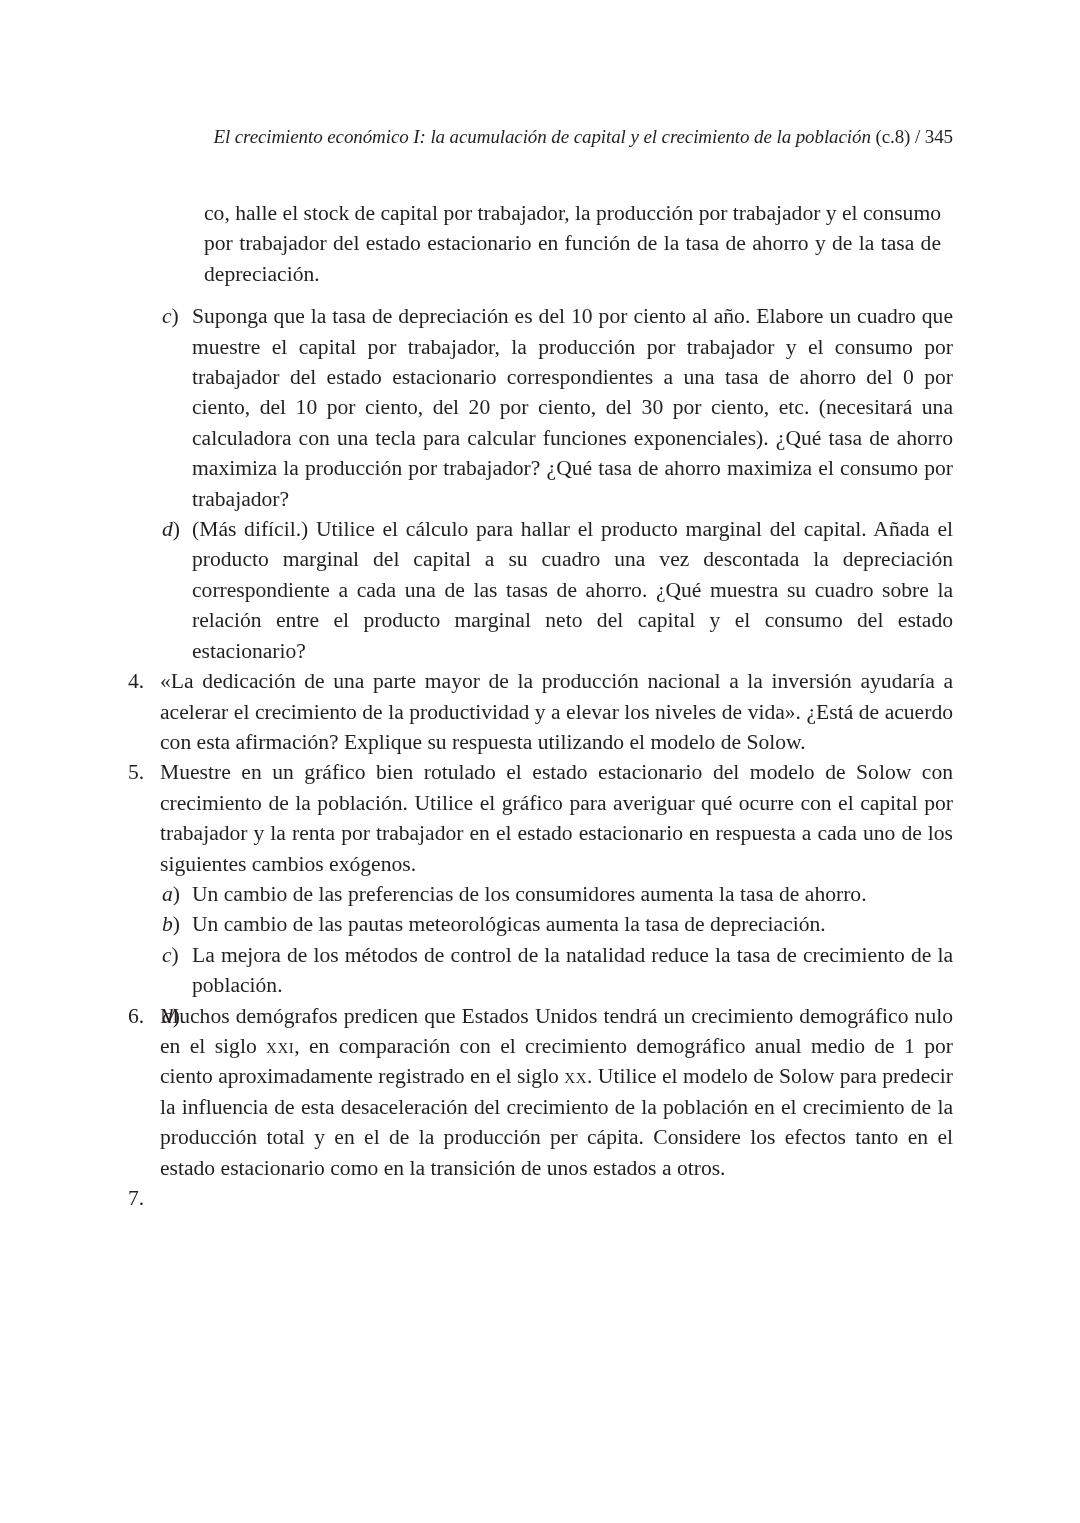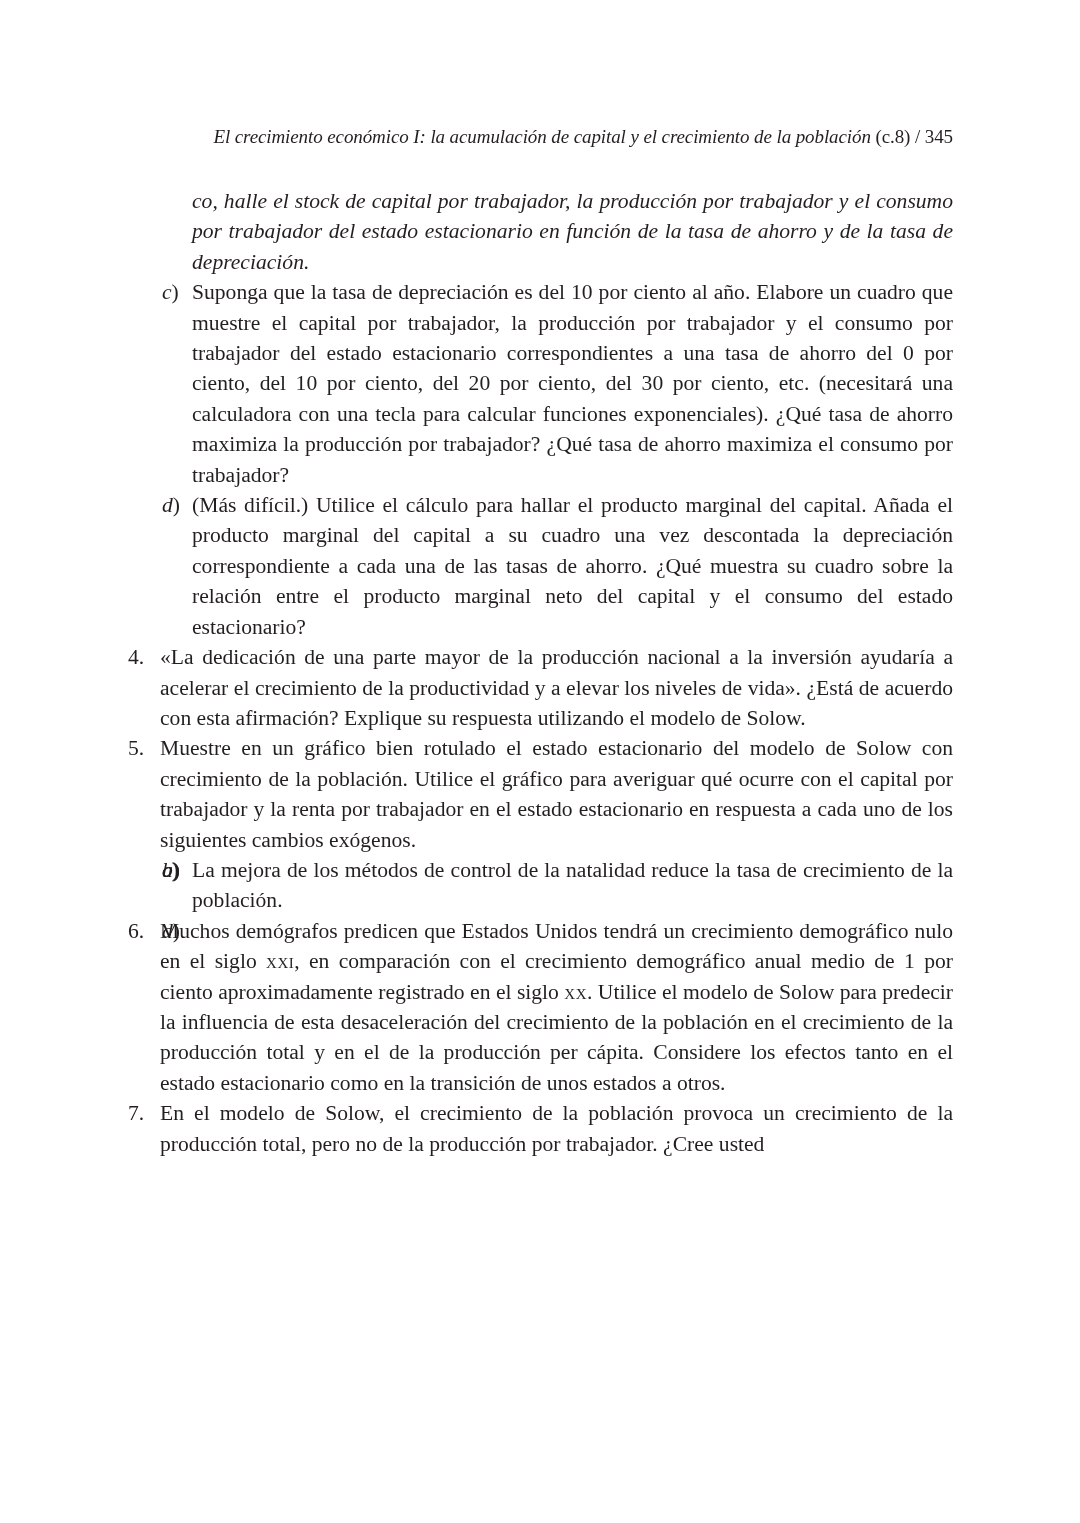--- a/index.html
+++ b/index.html
@@ -68,21 +68,21 @@
 
 <div class="running-header">
   <span class="hdr-title">El crecimiento económico I: la acumulación de capital y el crecimiento de la población</span>
   <span class="hdr-chapter">(c.8)</span>
   <span class="hdr-sep">/</span>
   <span class="hdr-page">345</span>
 </div>
 
 <div class="content">
 
-  <p class="para cont" style="margin:0;font-style:italic;">co, halle el stock de capital por trabajador, la producción por trabajador y el consumo por trabajador del estado estacionario en función de la tasa de ahorro y de la tasa de depreciación.</p>
+  <p class="para cont" style="margin:12px;">co, halle el stock de capital por trabajador, la producción por trabajador y el consumo por trabajador del estado estacionario en función de la tasa de ahorro y de la tasa de depreciación.</p>
 
   <div class="para sub">
     <span class="marker"><span>c</span><span class="paren">)</span></span>
     <span>Suponga que la tasa de depreciación es del 10 por ciento al año. Elabore un cuadro que muestre el capital por trabajador, la producción por trabajador y el consumo por trabajador del estado estacionario correspondientes a una tasa de ahorro del 0 por ciento, del 10 por ciento, del 20 por ciento, del 30 por ciento, etc. (necesitará una calculadora con una tecla para calcular funciones exponenciales). ¿Qué tasa de ahorro maximiza la producción por trabajador? ¿Qué tasa de ahorro maximiza el consumo por trabajador?</span>
   </div>
 
   <div class="para sub">
     <span class="marker"><span>d</span><span class="paren">)</span></span>
     <span>(Más difícil.) Utilice el cálculo para hallar el producto marginal del capital. Añada el producto marginal del capital a su cuadro una vez descontada la depreciación correspondiente a cada una de las tasas de ahorro. ¿Qué muestra su cuadro sobre la relación entre el producto marginal neto del capital y el consumo del estado estacionario?</span>
   </div>
@@ -92,38 +92,39 @@
     <span>«La dedicación de una parte mayor de la producción nacional a la inversión ayudaría a acelerar el crecimiento de la productividad y a elevar los niveles de vida». ¿Está de acuerdo con esta afirmación? Explique su respuesta utilizando el modelo de Solow.</span>
   </div>
 
   <div class="para numbered">
     <span class="marker">5.</span>
     <span>Muestre en un gráfico bien rotulado el estado estacionario del modelo de So­low con crecimiento de la población. Utilice el gráfico para averiguar qué ocu­rre con el capital por trabajador y la renta por trabajador en el estado estacio­nario en respuesta a cada uno de los siguientes cambios exógenos.</span>
   </div>
 
   <div class="para sub">
     <span class="marker"><span>a</span><span class="paren">)</span></span>
+    <span>Un cambio de las preferencias de los consumidores aumenta la tasa de ahorro.</span>
   </div>
 
   <div class="para sub">
     <span class="marker"><span>b</span><span class="paren">)</span></span>
+    <span>Un cambio de las pautas meteorológicas aumenta la tasa de depreciación.</span>
   </div>
 
   <div class="para sub">
     <span class="marker"><span>c</span><span class="paren">)</span></span>
     <span>La mejora de los métodos de control de la natalidad reduce la tasa de creci­miento de la población.</span>
   </div>
 
   <div class="para sub">
     <span class="marker"><span>d</span><span class="paren">)</span></span>
   </div>
 
   <div class="para numbered">
     <span class="marker">6.</span>
     <span><span>Muchos demógrafos predicen que Estados Unidos tendrá un crecimiento de­mográfico nulo en el siglo </span><span class="sc">xxi</span><span>, en comparación con el crecimiento demográ­fico anual medio de 1 por ciento aproximadamente registrado en el siglo </span><span class="sc">xx</span><span>. Utilice el modelo de Solow para predecir la influencia de esta desaceleración del crecimiento de la población en el crecimiento de la producción total y en el de la producción per cápita. Considere los efectos tanto en el estado estacio­nario como en la transición de unos estados a otros.</span></span>
   </div>
 
   <div class="para numbered">
     <span class="marker">7.</span>
-    <span>En el modelo de Solow, el crecimiento de la población provoca un crecimiento de la producción total, pero no de la producción por trabajador. ¿Cree usted</span>
   </div>
 
 </div>
 
 </body></html>

